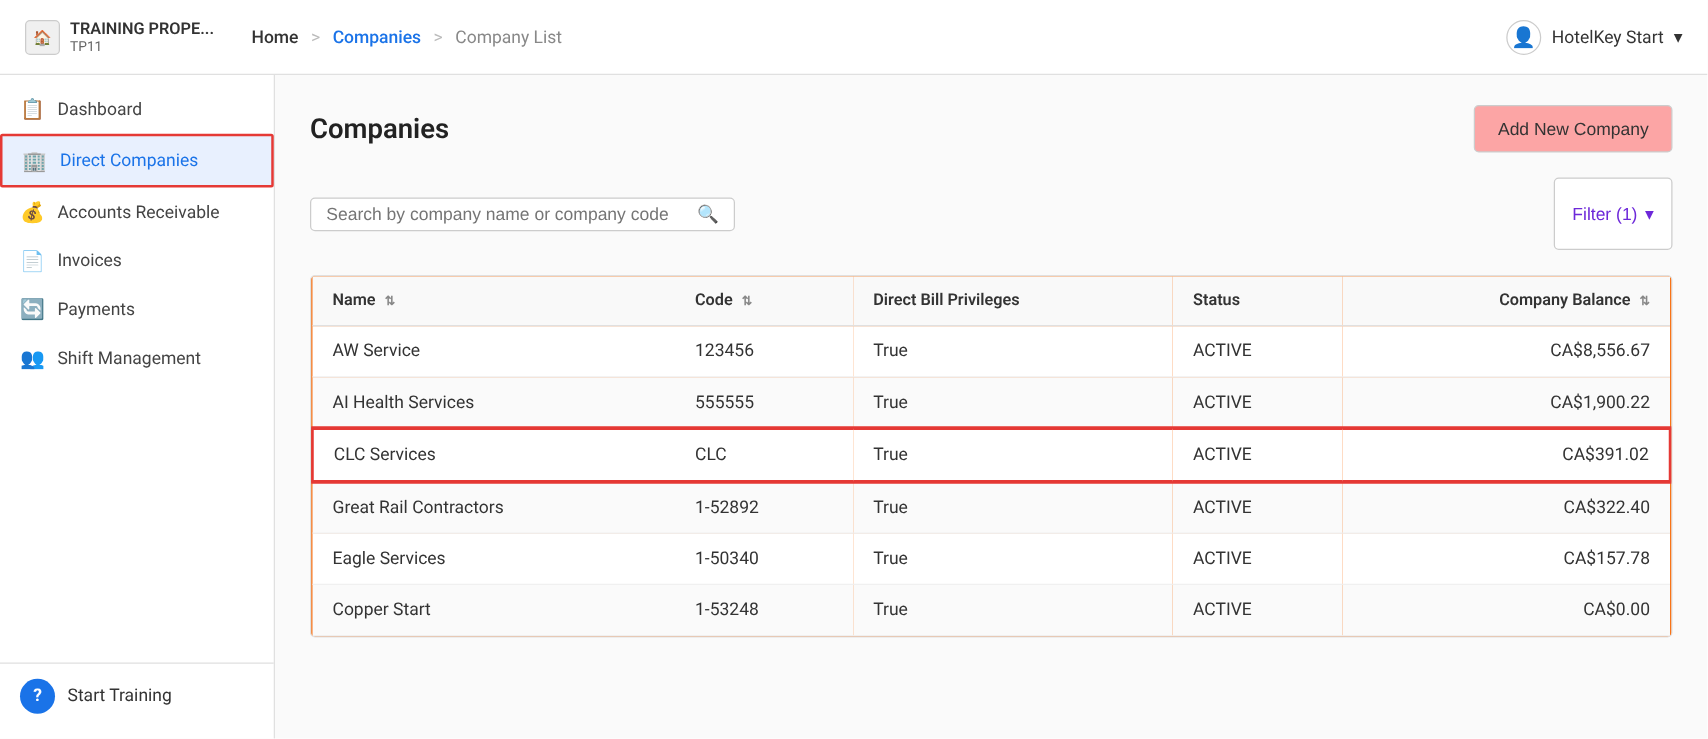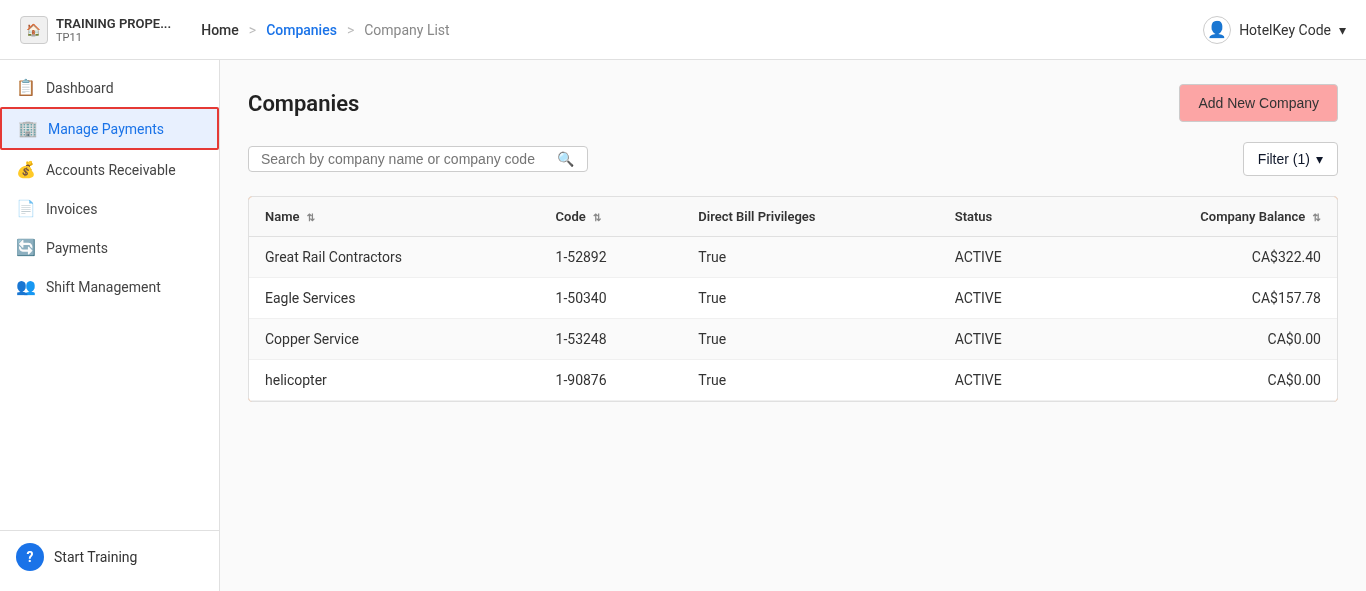--- a/index.html
+++ b/index.html
@@ -36,21 +36,21 @@
     .content { flex: 1; overflow-y: auto; padding: 24px 28px; background: #fafafa; }
     .content-header { display: flex; align-items: center; justify-content: space-between; margin-bottom: 20px; }
     .page-title { font-size: 22px; font-weight: 600; color: #222; }
     .add-btn { padding: 10px 18px; background: #fca5a5; border: 1px solid #ccc; border-radius: 4px; font-size: 14px; cursor: pointer; color: #333; font-weight: 500; }
 
     
     .search-filter-row { display: flex; align-items: center; justify-content: space-between; margin-bottom: 20px; }
     .search-box { display: flex; align-items: center; border: 1px solid #ccc; border-radius: 4px; padding: 4px 12px; width: 340px; background: #fff; gap: 8px; }
     .search-box input { border: none; outline: none; font-size: 14px; color: #555; width: 100%; background: transparent; }
     .search-icon { color: #aaa; font-size: 14px; }
-    .filter-btn { display: flex; align-items: center; gap: 6px; padding: 8px 14px; border: 1px solid #ccc; border-radius: 4px; background: #fff; cursor: pointer; font-size: 14px; color: #0f172a; }
+    .filter-btn { display: flex; align-items: center; gap: 6px; padding: 20px 14px; border: 1px solid #ccc; border-radius: 4px; background: #fff; cursor: pointer; font-size: 14px; color: #6d28d9; }
 
     
     .table-wrap { background: #f97316; border-radius: 4px; overflow: hidden; border: 1px solid #e0e0e0; }
     table { width: 100%; border-collapse: collapse; }
     thead tr { background: #f9f9f9; border-bottom: 1px solid #e0e0e0; }
     thead th { padding: 12px 16px; text-align: left; font-size: 13px; font-weight: 600; color: #333; white-space: nowrap; }
     thead th.right { text-align: right; }
     .sort-icon { display: inline-block; font-size: 10px; color: #888; margin-left: 4px; }
     tbody tr { border-bottom: 1px solid #f0f0f0; background: #fff; }
     tbody tr:nth-child(even) { background: #fafafa; }
@@ -75,35 +75,35 @@
     <nav class="breadcrumb">
       <span class="home">Home</span>
       <span class="separator">&gt;</span>
       <span class="companies">Companies</span>
       <span class="separator">&gt;</span>
       <span class="current">Company List</span>
     </nav>
   </div>
   <div class="user-area">
     <div class="user-icon">👤</div>
-    <span>HotelKey Code</span>
+    <span>HotelKey Start</span>
     <span>▾</span>
   </div>
 </div>
 
 <div class="main-layout">
 
   <aside class="sidebar">
     <div class="sidebar-item">
       <span class="sidebar-icon">📋</span>
       <span>Dashboard</span>
     </div>
     <div class="sidebar-item active">
       <span class="sidebar-icon">🏢</span>
-      <span>Manage Payments</span>
+      <span>Direct Companies</span>
     </div>
     <div class="sidebar-item">
       <span class="sidebar-icon">💰</span>
       <span>Accounts Receivable</span>
     </div>
     <div class="sidebar-item">
       <span class="sidebar-icon">📄</span>
       <span>Invoices</span>
     </div>
     <div class="sidebar-item">
@@ -142,44 +142,58 @@
         <thead>
           <tr>
             <th>Name <span class="sort-icon">⇅</span></th>
             <th>Code <span class="sort-icon">⇅</span></th>
             <th>Direct Bill Privileges</th>
             <th>Status</th>
             <th class="right">Company Balance <span class="sort-icon">⇅</span></th>
           </tr>
         </thead>
         <tbody id="table-body">
+        <tr style="background: rgb(255, 255, 255);">
+    <td>AW Service</td>
+    <td>123456</td>
+    <td>True</td>
+    <td>ACTIVE</td>
+    <td class="right">CA$8,556.67</td>
+  </tr>
+            <tr style="background: rgb(250, 250, 250);">
+    <td>AI Health Services</td>
+    <td>555555</td>
+    <td>True</td>
+    <td>ACTIVE</td>
+    <td class="right">CA$1,900.22</td>
+  </tr>
+            <tr class="highlighted" style="border: 2px solid rgb(229, 57, 53); outline: rgb(229, 57, 53) solid 2px;">
+    <td>CLC  Services</td>
+    <td>CLC</td>
+    <td>True</td>
+    <td>ACTIVE</td>
+    <td class="right">CA$391.02</td>
+  </tr>
             <tr style="background: rgb(250, 250, 250); margin-left: 16px;">
     <td>Great Rail Contractors</td>
     <td>1-52892</td>
     <td>True</td>
     <td>ACTIVE</td>
     <td class="right">CA$322.40</td>
   </tr>
             <tr style="background: rgb(255, 255, 255);">
     <td>Eagle Services</td>
     <td>1-50340</td>
     <td>True</td>
     <td>ACTIVE</td>
     <td class="right">CA$157.78</td>
   </tr>
             <tr style="background: rgb(250, 250, 250);">
-    <td>Copper Service</td>
+    <td>Copper Start</td>
     <td>1-53248</td>
-    <td>True</td>
-    <td>ACTIVE</td>
-    <td class="right">CA$0.00</td>
-  </tr>
-            <tr style="background: rgb(255, 255, 255);">
-    <td>helicopter</td>
-    <td>1-90876</td>
     <td>True</td>
     <td>ACTIVE</td>
     <td class="right">CA$0.00</td>
   </tr>
           </tbody>
       </table>
     </div>
   </main>
 </div>
 

